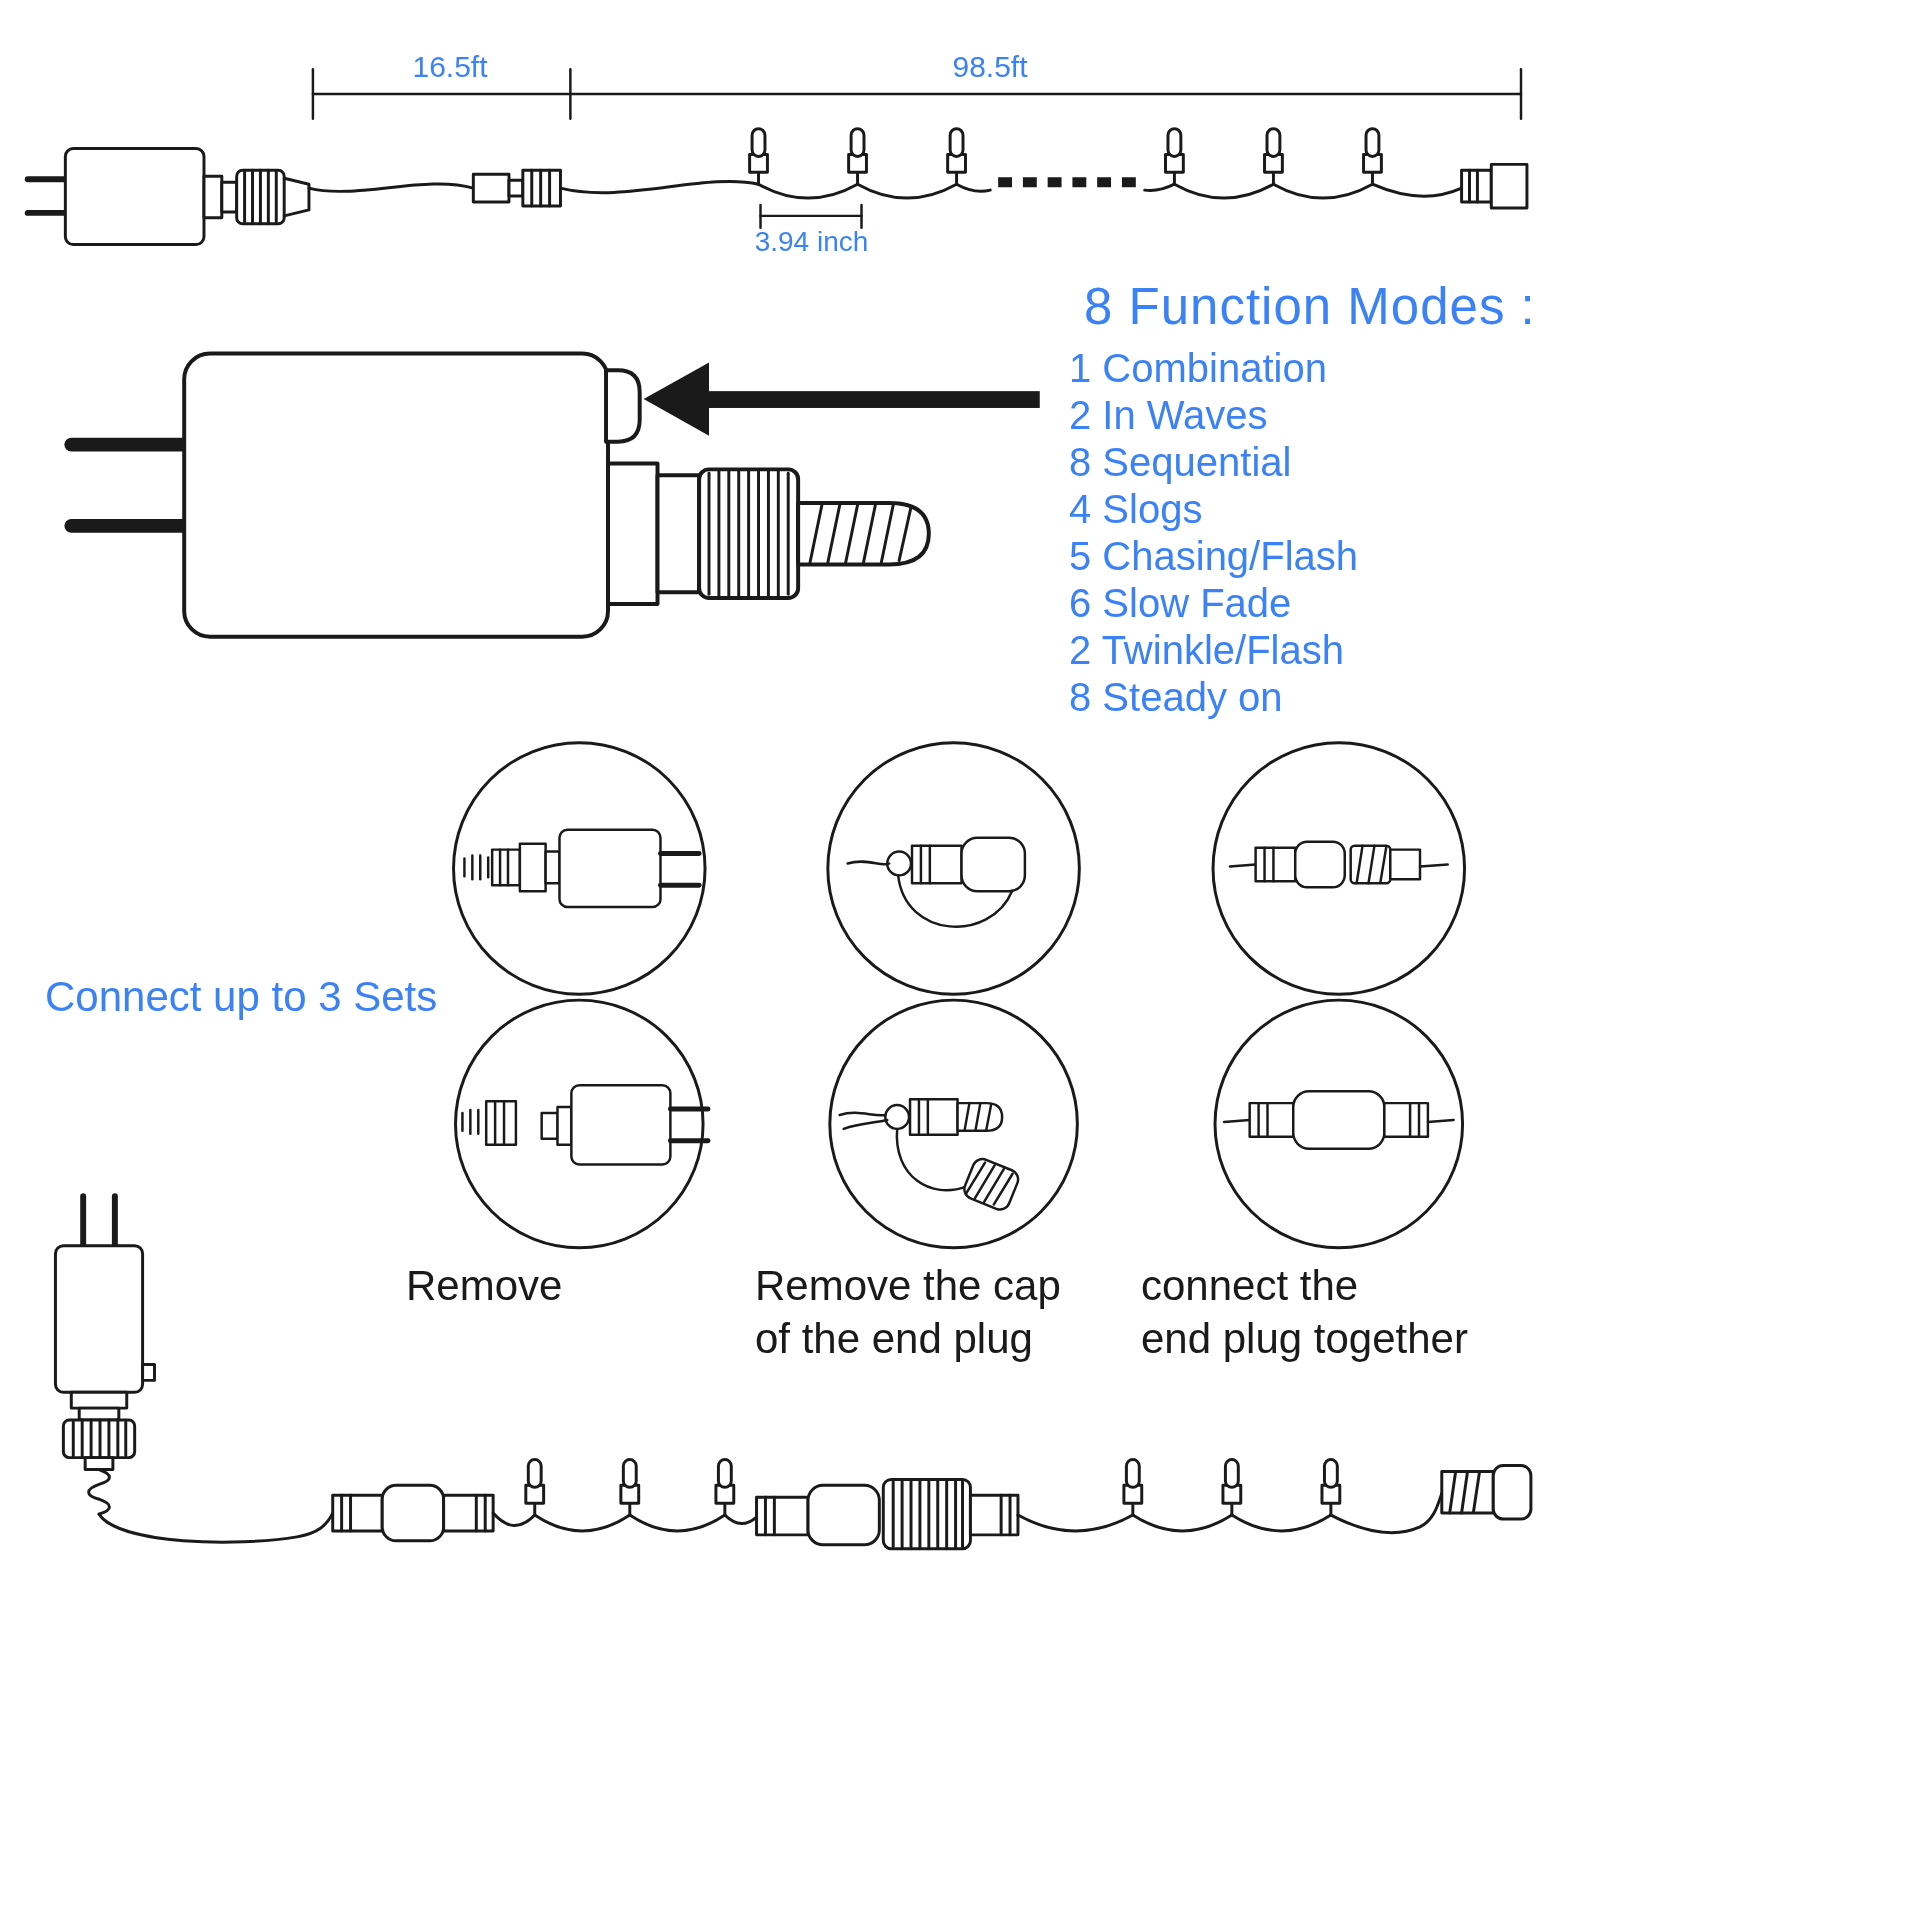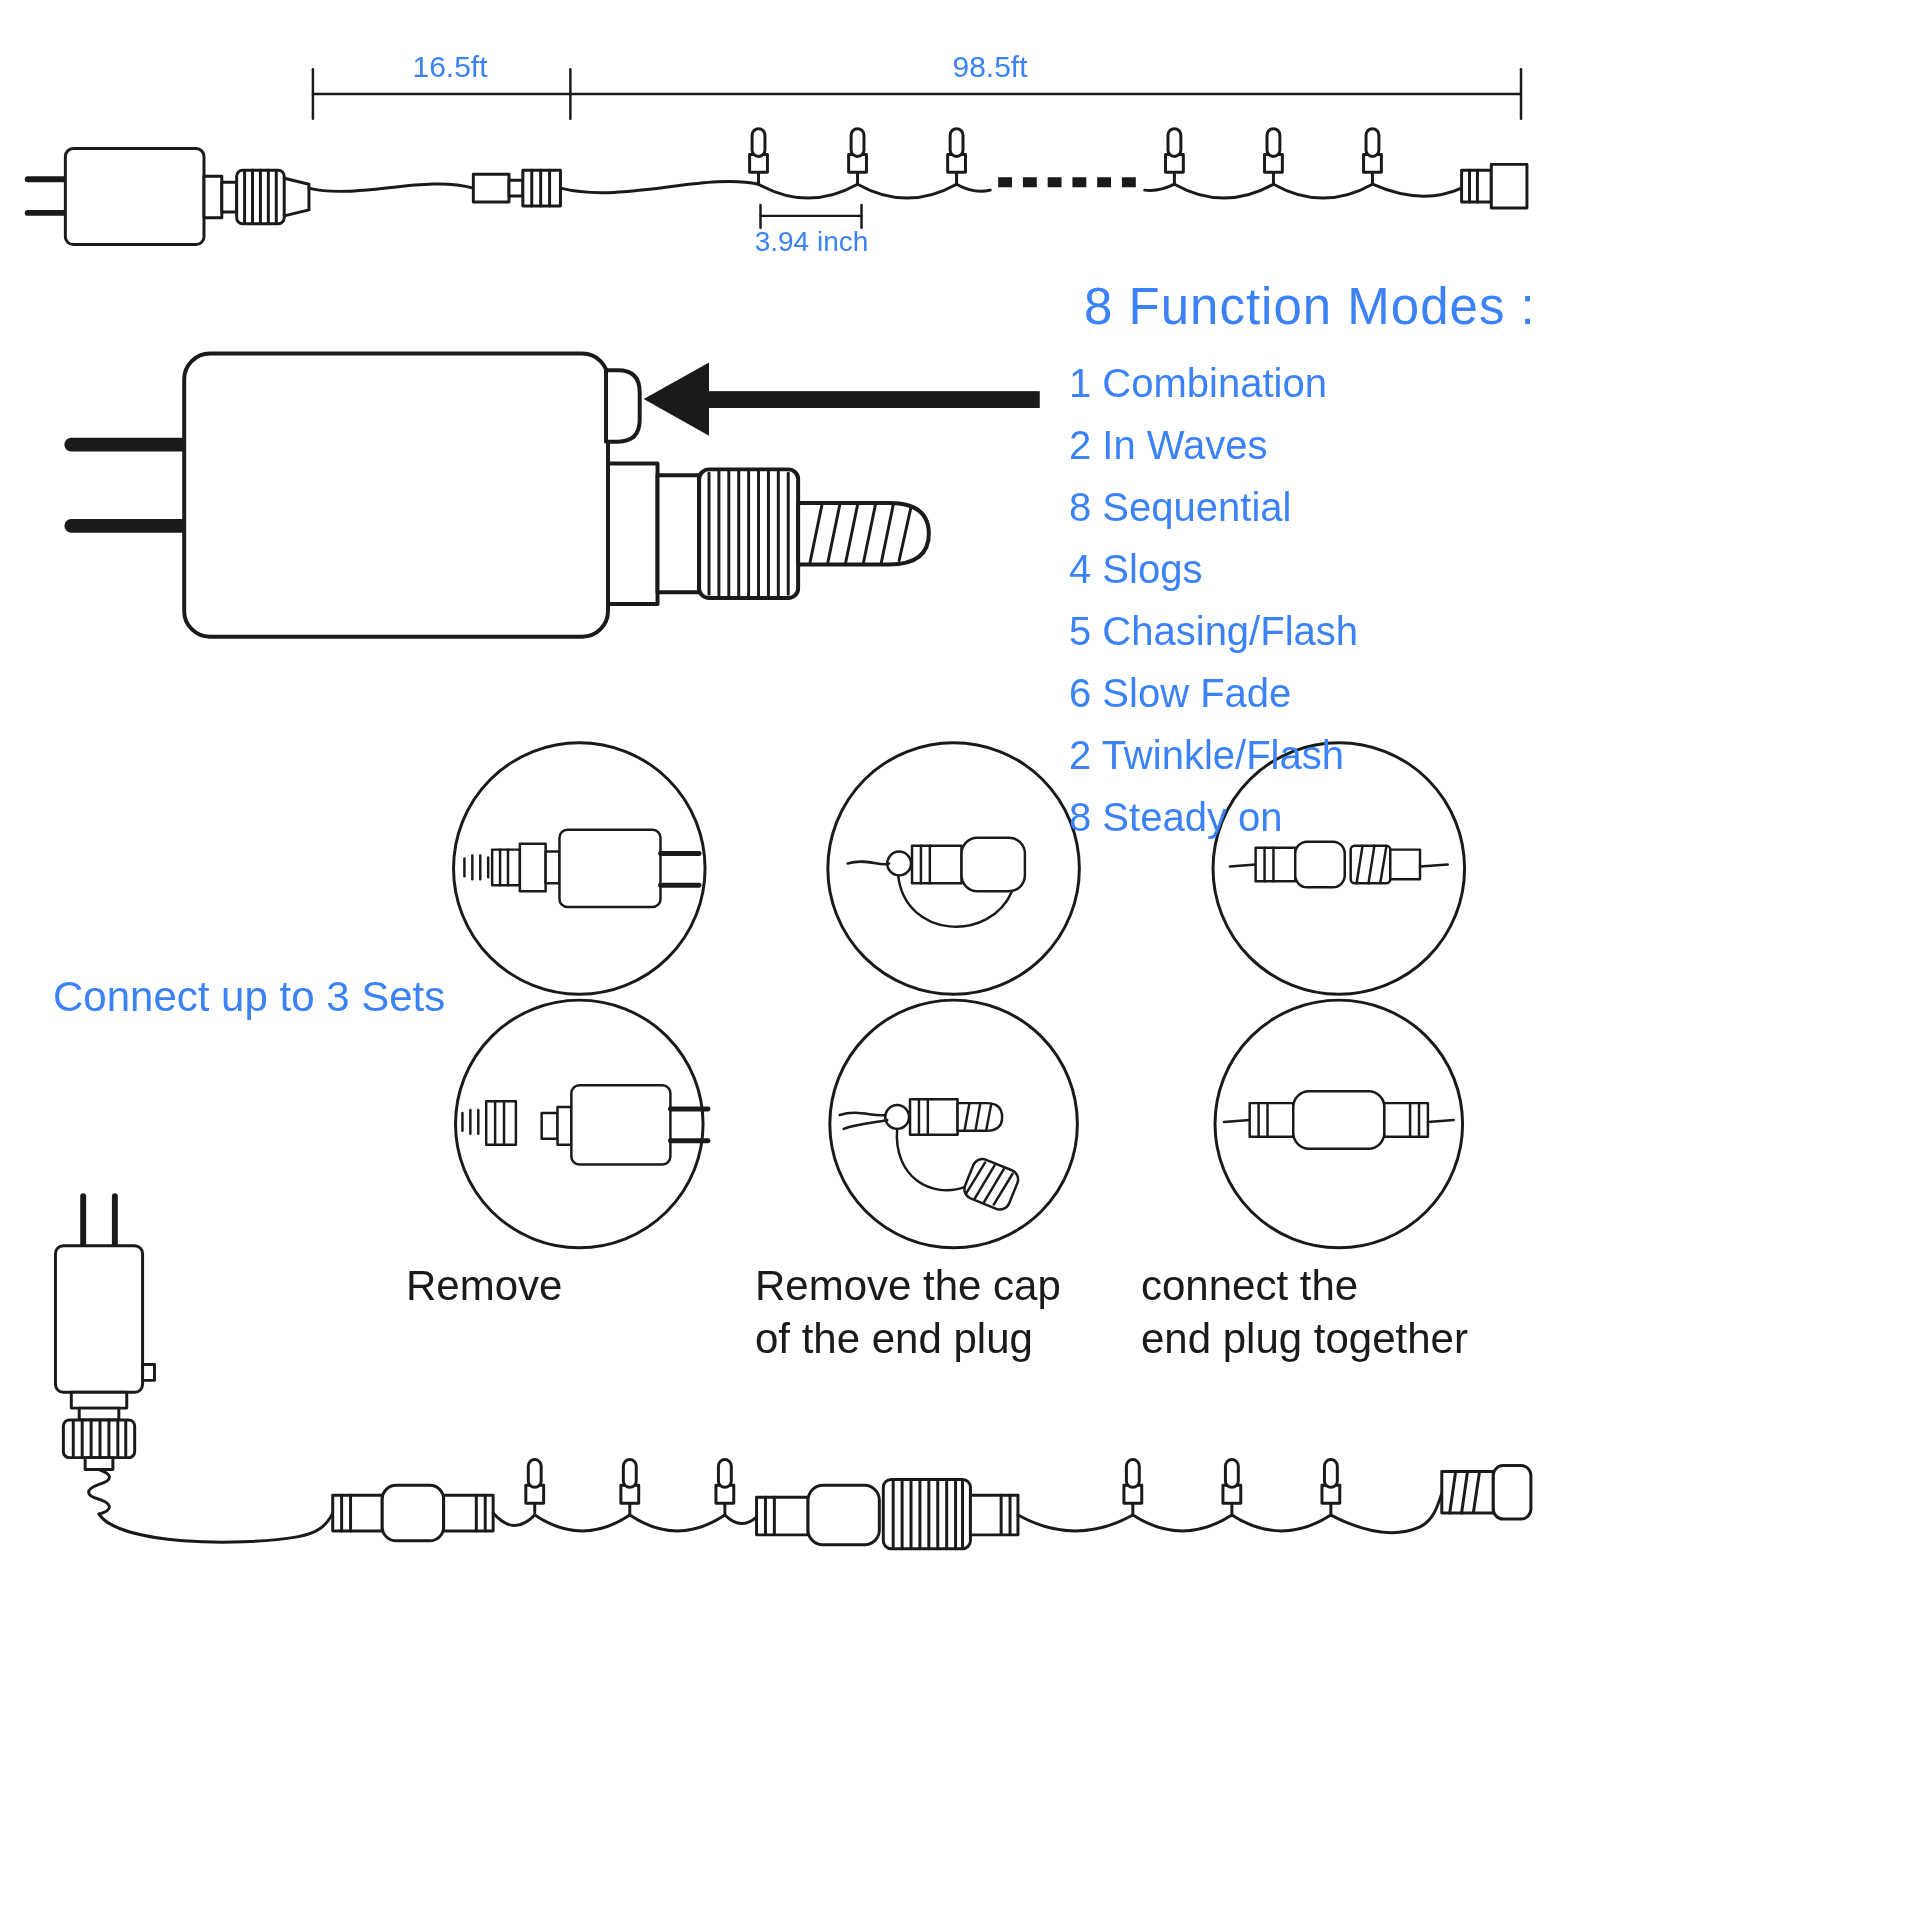--- a/index.html
+++ b/index.html
@@ -2,22 +2,22 @@
 <html><head>
 <meta charset="utf-8">
 <style>
   html,body{margin:0;padding:0;background:#fff;}
   #stage{position:relative;width:1927px;height:1927px;background:#fff;overflow:hidden;
          font-family:"Liberation Sans","DejaVu Sans",sans-serif;color:#1a1a1a;}
   .abs{position:absolute;}
   .lbl{white-space:nowrap;color:#3b82f6;}
   .dim{font-size:30px;text-align:center;}
   .modes-title{font-size:51px;letter-spacing:1px;}
-  .mode-item{font-size:40px;line-height:47px;margin-top:15px;}
-  .connect-title{font-size:42px;margin-left:8px;}
+  .mode-item{font-size:40px;line-height:47px;}
+  .connect-title{font-size:42px;}
   .caption{font-size:42px;line-height:53px;text-align:left;}
   svg{position:absolute;top:0;left:0;}
 </style>
 </head>
 <body>
 
 <div id="stage">
 
   <svg width="1927" height="1927" viewBox="0 0 1946 1946">
     <defs>

